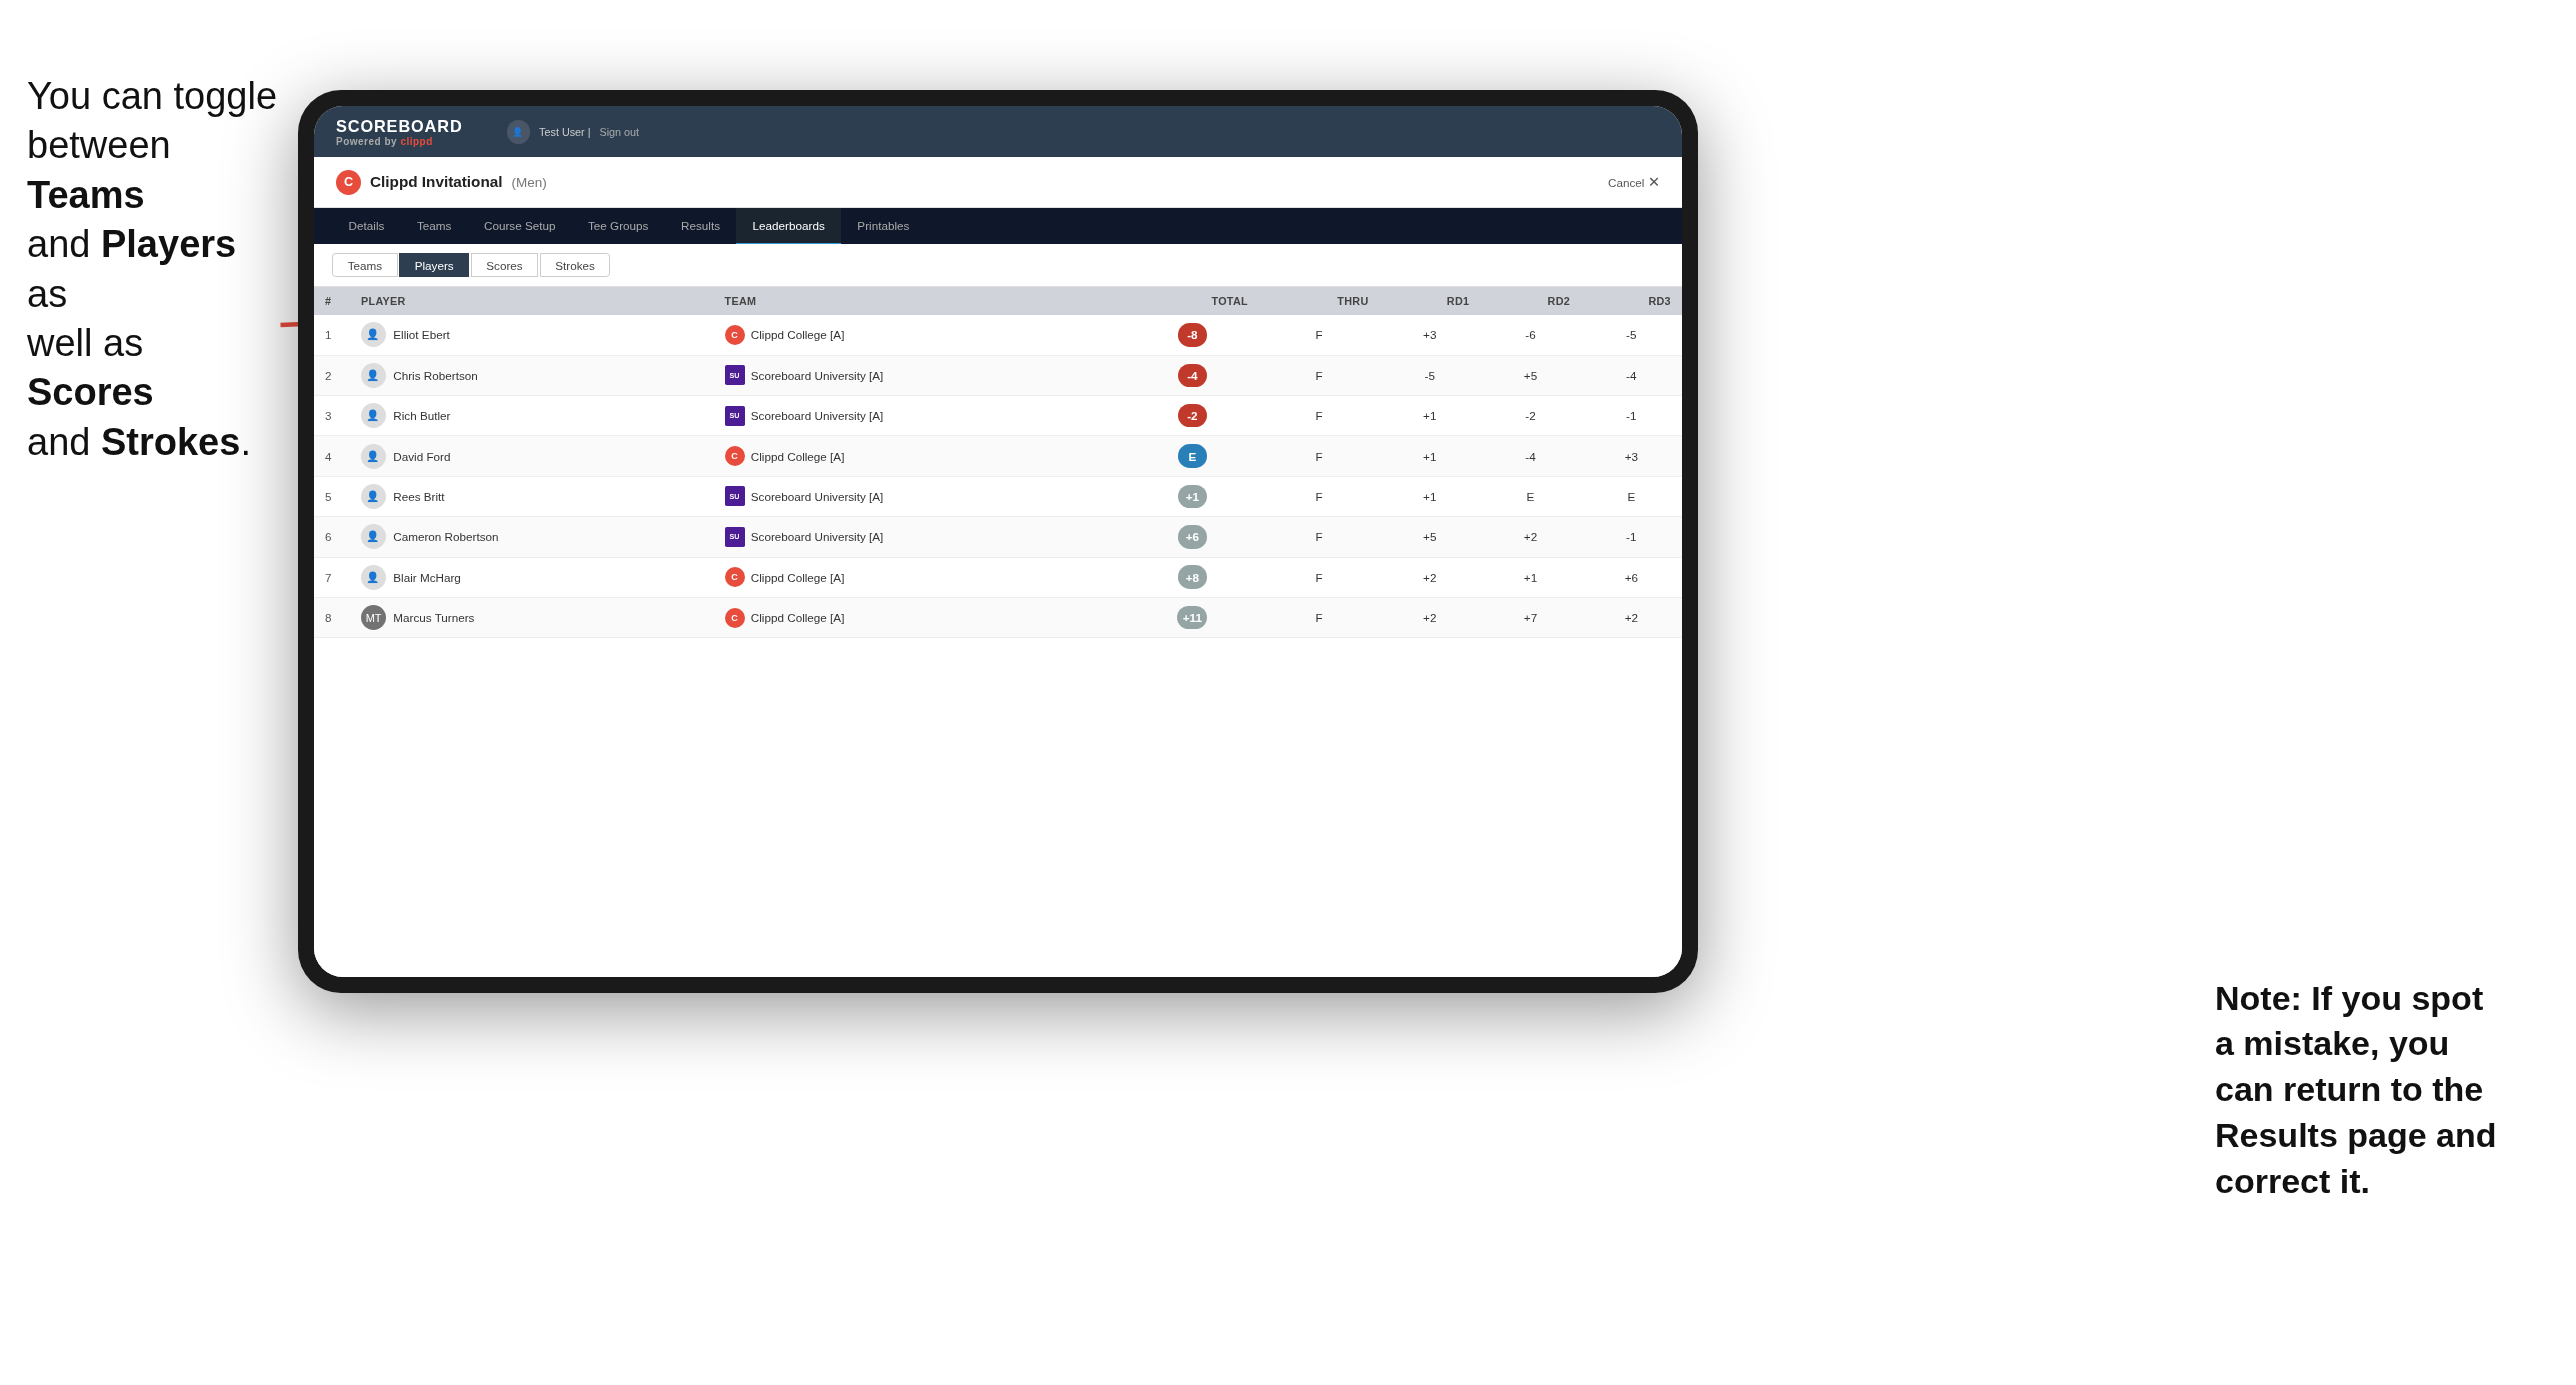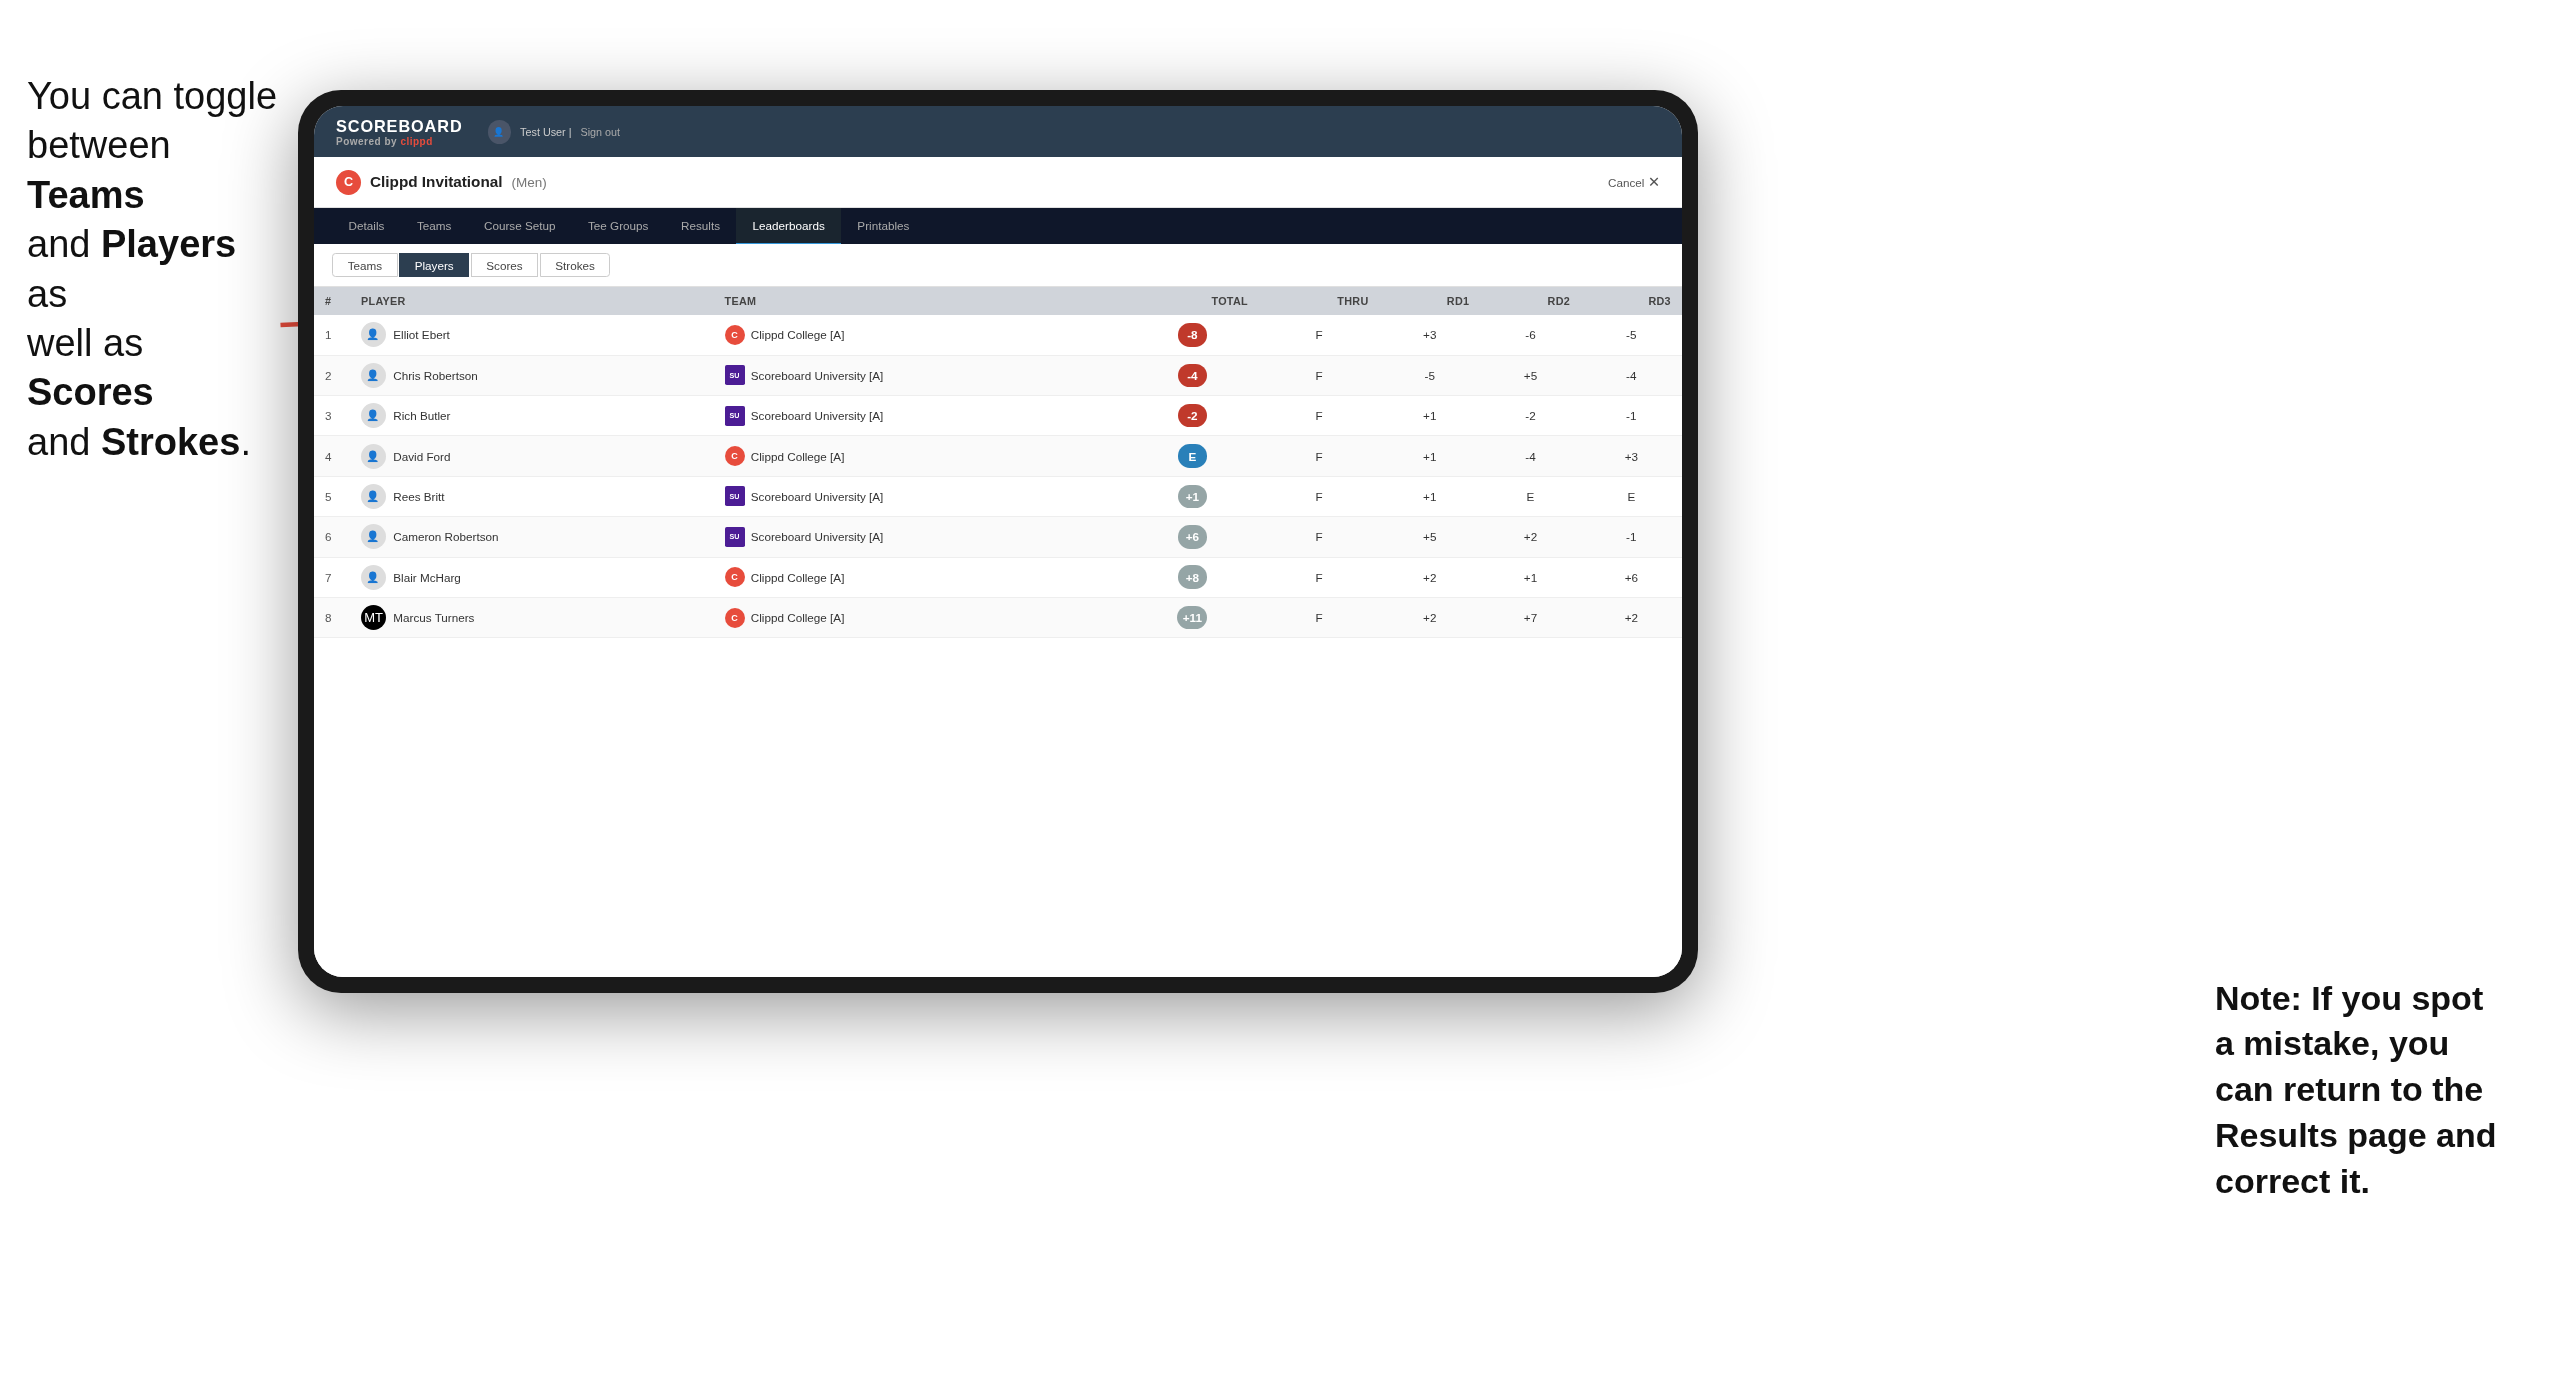--- a/index.html
+++ b/index.html
@@ -72,21 +72,21 @@
       background: #2c3e50;
       display: flex;
       align-items: center;
       padding: 0 21.7px;
       height: 51px;
       flex-shrink: 0;
     }
     .logo-area {
       display: flex;
       flex-direction: column;
-      margin-right: 25px;
+      margin-right: 44px;
     }
     .logo-text {
       font-size: 16.3px;
       font-weight: 900;
       color: #fff;
       letter-spacing: 0.9px;
       text-transform: uppercase;
     }
     .logo-sub {
       font-size: 10px;
@@ -564,21 +564,21 @@
     </td>
     <td class="center">F</td>
     <td class="center">+2</td>
     <td class="center">+1</td>
     <td class="center">+6</td>
   </tr>
             <tr>
     <td class="rank-num">8</td>
     <td>
       <div class="player-cell">
-        <div class="player-avatar" style="background:#000000;color:#fff;font-size:13px;">MT</div>
+        <div class="player-avatar" style="background:#737373;color:#fff;font-size:11px;">MT</div>
         <span>Marcus Turners</span>
       </div>
     </td>
     <td>
       <div class="team-cell">
         <div class="team-icon-c">C</div>
         <span>Clippd College [A]</span>
       </div>
     </td>
     <td class="center">

